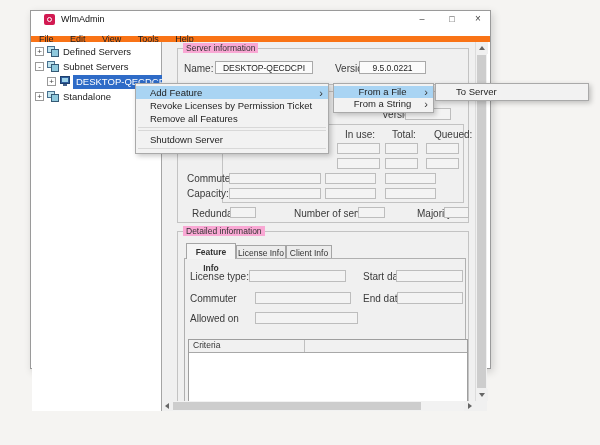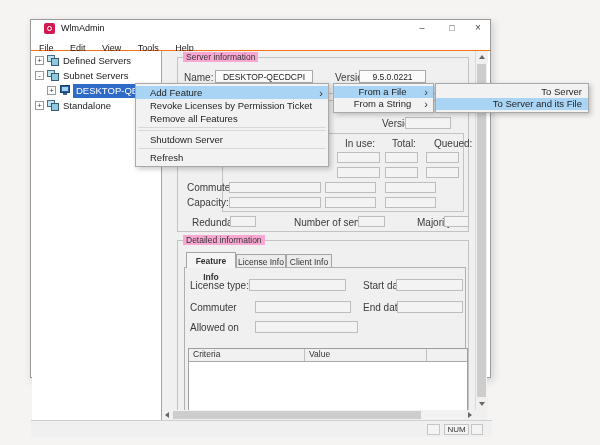--- a/index.html
+++ b/index.html
@@ -1,25 +1,25 @@
 <!DOCTYPE html>
 <html><head>
 <meta charset="utf-8">
 <style>
   html,body{margin:0;padding:0;}
   .screen{position:relative;width:600px;height:445px;background:#f5f4f2;font-family:"Liberation Sans",sans-serif;overflow:hidden;color:#222;}
   
-  .window{position:absolute;left:30px;top:19px;width:461px;height:359px;background:#fff;border:1px solid #9a9a9a;box-shadow:2px 3px 8px rgba(0,0,0,.16);box-sizing:border-box;}
+  .window{position:absolute;left:30px;top:10px;width:461px;height:359px;background:#fff;border:1px solid #9a9a9a;box-shadow:2px 3px 8px rgba(0,0,0,.16);box-sizing:border-box;}
   .titlebar{position:absolute;left:0;top:0;width:100%;height:17px;background:#fff;}
   .app-icon{position:absolute;left:13px;top:3px;width:11px;height:11px;background:#d21a52;border-radius:2px;}
   .app-icon:after{content:"";position:absolute;left:3px;top:3px;width:5px;height:5px;border:1px solid #fff;border-radius:50%;box-sizing:border-box;}
   .title-text{position:absolute;left:30px;top:0;line-height:17px;font-size:9px;color:#111;}
   .winbtn{position:absolute;top:0;height:17px;width:28px;text-align:center;line-height:16px;font-size:9px;color:#444;}
   .winbtn.close{font-size:10px;}
-  .menubar{position:absolute;left:0;top:17px;width:100%;height:14px;background:#fff;border-bottom:1px solid #f97316;padding-left:2px;box-sizing:border-box;}
+  .menubar{position:absolute;left:0;top:17px;width:100%;height:14px;background:#fff;border-bottom:6px solid #f97316;padding-left:2px;box-sizing:border-box;}
   .mb-item{display:inline-block;padding:0 6px;font-size:9px;line-height:13px;color:#222;}
   
   .left-panel{position:absolute;left:1px;top:31px;width:130px;height:369px;background:#fff;border-right:1px solid #a5a5a5;box-sizing:border-box;}
   .right-panel{position:absolute;left:131px;top:31px;width:313px;height:359px;background:#f0f0f0;}
   
   .trow{position:absolute;left:0;width:128px;height:14px;font-size:9.5px;line-height:14px;white-space:nowrap;}
   .texp{position:absolute;top:2px;width:9px;height:9px;border:1px solid #999;background:#fff;font-size:8px;line-height:7px;text-align:center;color:#444;box-sizing:border-box;}
   .ticon{position:absolute;top:1px;width:12px;height:11px;}
   .tlabel{position:absolute;top:0;}
   .tlabel.sel{background:#2e6bc7;color:#fff;padding:0 3px;}
@@ -49,21 +49,21 @@
   
   .statusbar{position:absolute;left:0;top:400px;width:461px;height:17px;background:#f0f0f0;border-top:1px solid #cfcfcf;box-sizing:border-box;}
   .sb-pane{position:absolute;top:3px;height:11px;border:1px solid #c6c6c6;background:#f4f4f4;box-sizing:border-box;font-size:8px;text-align:center;line-height:10px;color:#333;}
   
   .menu{position:absolute;background:#f2f2f2;border:1px solid #a9a9a9;box-shadow:2px 2px 5px rgba(0,0,0,.22);padding:2px 0;box-sizing:border-box;z-index:60;}
   .mi{position:relative;height:13px;line-height:13px;font-size:9.5px;color:#1e1e1e;padding:0 16px 0 14px;white-space:nowrap;}
   .menu.sub .mi{height:12px;line-height:12px;}
   .mi.hl{background:#a9d4f3;}
   .mi .arrow{position:absolute;right:5px;top:50%;transform:translateY(-50%);font-size:11px;color:#333;}
   .sep{height:1px;background:#d8d8d8;margin:2px 2px;}
-  .menu.centered .mi{text-align:right;padding:0 6px;}
+  .menu.centered .mi{text-align:left;padding:0 20px;}
 </style>
 </head>
 <body>
 
 <div class="screen">
   <div class="window">
 
     <div class="titlebar">
       <span class="app-icon"></span>
       <span class="title-text">WlmAdmin</span>
@@ -185,21 +185,20 @@
       <div class="fld subtle" style="left:77px;top:60px;width:96px;height:12px;"></div>
       <span class="lbl" style="left:185px;top:62px;">End date:</span>
       <div class="fld subtle" style="left:219px;top:60px;width:66px;height:12px;"></div>
 
       <span class="lbl" style="left:12px;top:82px;">Allowed on</span>
       <div class="fld subtle" style="left:77px;top:80px;width:103px;height:12px;"></div>
 
       <div class="dtable" style="left:10px;top:107px;width:280px;height:62px;">
         <div class="dtable-head">
           <div class="th" style="width:116px;">Criteria</div>
-          <div class="th" style="width:122px;">Value</div>
           <div class="th" style="flex:1;border-right:none;"></div>
         </div>
         <div style="height:49px;background:#fff;"></div>
       </div>
     </div>
 
     <div class="vscroll">
       <div class="sb-btn" style="left:0;top:0;width:12px;height:12px;">
         <span class="tri" style="left:3px;top:4px;border-left:3px solid transparent;border-right:3px solid transparent;border-bottom:4px solid #666;"></span>
       </div>
@@ -213,61 +212,50 @@
       <div class="sb-btn" style="left:0;top:0;width:11px;height:10px;">
         <span class="tri" style="left:3px;top:2px;border-top:3px solid transparent;border-bottom:3px solid transparent;border-right:4px solid #666;"></span>
       </div>
       <div class="thumb-h"></div>
       <div class="sb-btn" style="right:0;top:0;width:11px;height:10px;">
         <span class="tri" style="left:4px;top:2px;border-top:3px solid transparent;border-bottom:3px solid transparent;border-left:4px solid #666;"></span>
       </div>
     </div>
     <div class="corner"></div>
 
-    <div class="statusbar">
-      <div class="sb-pane" style="left:396px;width:13px;"></div>
-      <div class="sb-pane" style="left:413px;width:25px;">NUM</div>
-      <div class="sb-pane" style="left:440px;width:12px;"></div>
-    </div>
   </div>
 
   <div class="menu" style="left:135px;top:83px;width:194px;">
     <div class="mi hl">
       <span>Add Feature</span>
       <span class="arrow">›</span>
     </div>
     <div class="mi">
       <span>Revoke Licenses by Permission Ticket</span>
     </div>
     <div class="mi">
       <span>Remove all Features</span>
     </div>
     <div class="sep"></div>
     <div class="sep"></div>
     <div class="mi">
       <span>Shutdown Server</span>
     </div>
     <div class="sep"></div>
-    <div class="mi">
-      <span>Refresh</span>
-    </div>
   </div>
 
   <div class="menu sub" style="left:333px;top:83px;width:101px;text-align:center;">
     <div class="mi hl">
       <span>From a File</span>
       <span class="arrow">›</span>
     </div>
     <div class="mi">
       <span>From a String</span>
       <span class="arrow">›</span>
     </div>
   </div>
 
   <div class="menu sub centered" style="left:435px;top:83px;width:154px;">
     <div class="mi">
       <span>To Server</span>
     </div>
-    <div class="mi hl">
-      <span>To Server and its File</span>
-    </div>
   </div>
 </div>
 
 </body></html>

